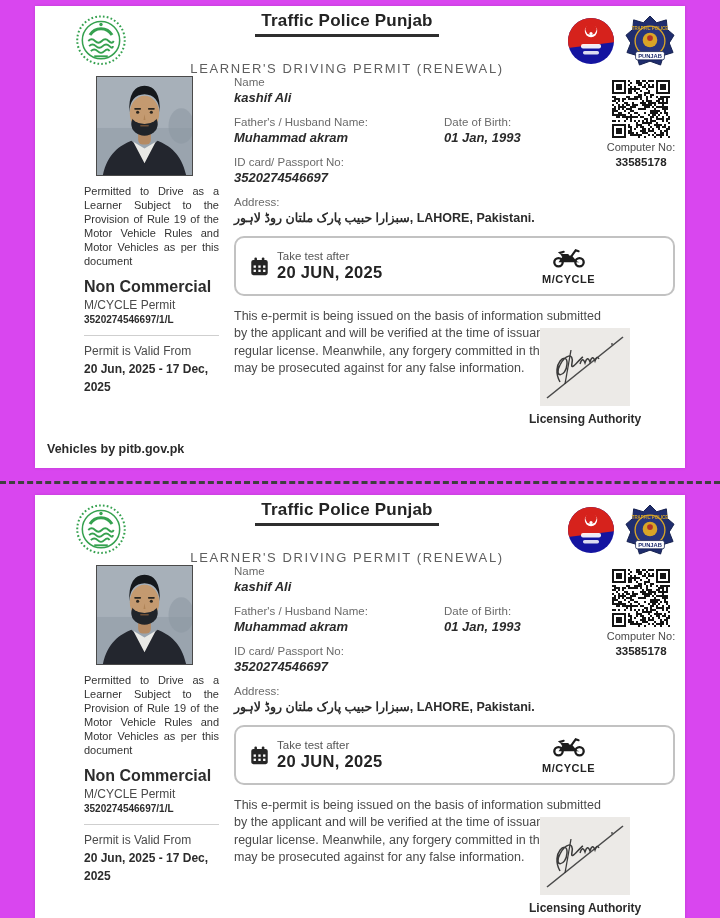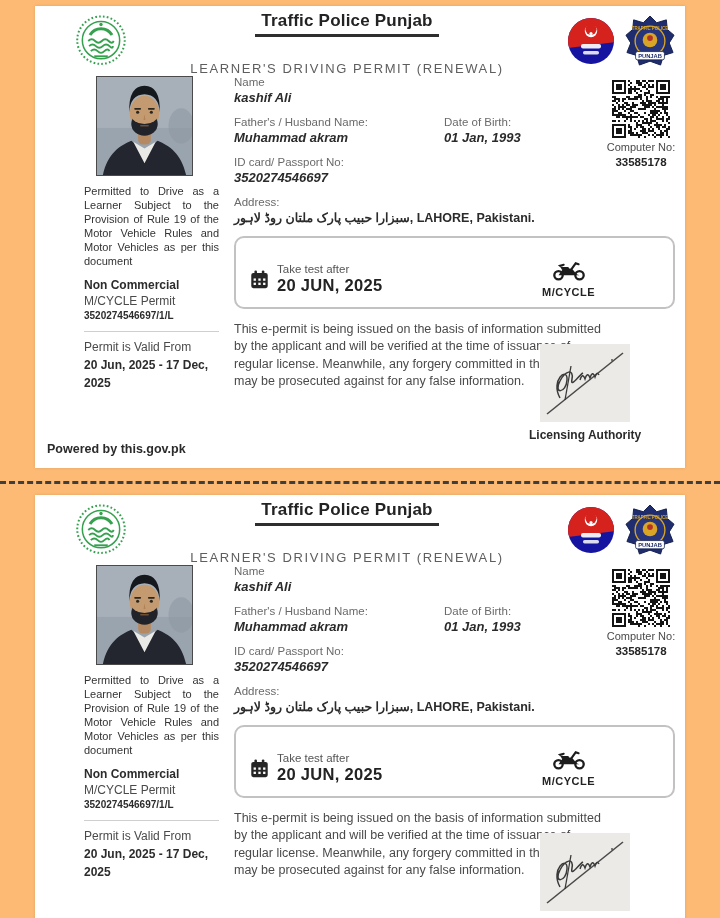--- a/index.html
+++ b/index.html
@@ -1,38 +1,38 @@
 <!DOCTYPE html>
 <html><head>
 <meta charset="utf-8">
 <style>
   html,body{margin:0;padding:0;}
   body{font-family:"Liberation Sans",sans-serif;background:#f1f1f1;}
-  .page{position:relative;width:720px;height:918px;overflow:hidden;background:#fdba74;}
+  .page{position:relative;width:720px;height:918px;overflow:hidden;background:#d946ef;}
   .card{position:relative;width:650px;height:462px;margin:0 auto;background:#ffffff;
         box-sizing:border-box;padding:8px 8px 0 10px;box-shadow:0 0 3px rgba(0,0,0,.12);}
   .card:first-of-type{margin-top:6px;}
   .separator{border-top:3px dashed #3f3f3f;width:720px;margin:13px 0 11px 0;}
 
   
   .card-header{display:flex;align-items:center;height:58px;}
   .crest-wrap{margin-left:30px;flex:0 0 auto;}
   .header-center{flex:1;text-align:center;}
   .doc-title{display:inline-block;font-size:17px;font-weight:bold;color:#232323;
              border-bottom:3px solid #2e2e2e;padding:0 6px 3px 6px;letter-spacing:.2px;}
   .doc-subtitle{margin-top:24px;font-size:13px;color:#5e5e5e;letter-spacing:1.6px;}
   .header-logos{display:flex;align-items:center;gap:10px;margin-right:2px;flex:0 0 auto;}
 
   
   .card-body{display:flex;margin-top:4px;}
   .col-left{width:140px;box-sizing:border-box;padding-right:5px;flex:0 0 auto;margin-left:39px;}
   .photo-frame{width:97px;height:100px;margin-left:12px;border:1px solid #4a4a4a;box-sizing:border-box;}
   .photo-frame svg{display:block;}
   .permitted-text{margin-top:8px;font-size:11px;line-height:1.28;color:#333;text-align:justify;}
-  .category{margin-top:10px;font-size:12px;font-weight:bold;color:#2c2c2c;}
+  .category{margin-top:10px;font-size:16px;font-weight:bold;color:#2c2c2c;}
   .permit-type{margin-top:2px;font-size:12px;color:#4a4a4a;}
   .permit-no{margin-top:2px;font-size:10px;font-weight:bold;color:#2c2c2c;}
   .side-divider{border:none;border-top:1px solid #cfcfcf;margin:10px 0 8px 0;}
   .valid-label{font-size:12px;color:#4a4a4a;}
   .valid-range{margin-top:3px;font-size:12px;font-weight:bold;color:#2c2c2c;line-height:1.45;width:130px;}
 
   .col-main{flex:1;padding-left:10px;box-sizing:border-box;}
   .top-row{display:flex;}
   .fields{flex:1;}
   .qr-col{width:72px;flex:0 0 auto;text-align:center;margin-top:4px;}
@@ -42,31 +42,31 @@
 
   .fgroup{margin-bottom:11px;}
   .flabel{font-size:11.5px;color:#6a6a6a;margin-bottom:2px;}
   .fvalue{font-size:13px;font-weight:bold;color:#2b2b2b;font-style:italic;}
   .frow{display:flex;}
   .frow .fgroup.father{width:210px;flex:0 0 auto;}
   .address-value{font-size:12.5px;font-weight:bold;color:#2b2b2b;}
   .address-value .urdu{font-weight:bold;margin-top:20px;}
 
   .test-box{border:2px solid #c2c2c2;border-radius:10px;margin-top:8px;margin-right:2px;
-            padding:22px 16px 9px 14px;display:flex;justify-content:space-between;align-items:center;}
+            padding:9px 16px 9px 14px;display:flex;justify-content:space-between;align-items:center;}
   .test-left{display:flex;align-items:flex-end;gap:8px;}
   .cal-icon{margin-bottom:2px;}
   .test-label{font-size:11.5px;color:#555;}
   .test-date{font-size:16.5px;font-weight:bold;color:#232323;margin-top:1px;letter-spacing:.3px;}
   .test-right{text-align:center;margin-right:62px;}
   .test-vehicle{font-size:11px;font-weight:bold;color:#232323;letter-spacing:.5px;margin-top:1px;}
 
   .disclaimer{margin-top:12px;max-width:372px;font-size:12.5px;color:#4a4a4a;line-height:1.38;}
 
-  .signature-block{position:absolute;top:322px;right:44px;width:112px;text-align:center;margin-top:16px;}
+  .signature-block{position:absolute;top:322px;right:44px;width:112px;text-align:center;}
   .sig-img{width:90px;height:78px;margin:0 auto;background:#eceae7;}
   .sig-label{margin-top:6px;font-size:12px;font-weight:bold;color:#2b2b2b;white-space:nowrap;}
 
   .card-footer{position:absolute;left:12px;bottom:12px;font-size:12.5px;font-weight:bold;color:#2b2b2b;}
 </style>
 </head>
 <body>
 
 <div class="page">
   <div id="mount-card-1">
@@ -244,21 +244,21 @@
           <path d="M7,70 L83,9" stroke="#4a4a4a" stroke-width="1.6" fill="none"></path>
           <path d="M20,54 C10,36 28,22 27,36 C26,50 13,50 20,37 C25,27 34,24 32,35 C30,45 39,31 43,29" stroke="#3a3a3a" stroke-width="1.5" fill="none"></path>
           <path d="M40,36 q2.5,-8 5,-1 q2.5,-8 5,-1 q2.5,-8 5,-1 q2,-6 4,-2" stroke="#3a3a3a" stroke-width="1.4" fill="none"></path>
           <path d="M31,22 L25,56" stroke="#3a3a3a" stroke-width="1.3" fill="none"></path>
           <circle cx="72" cy="16" r="0.9" fill="#4a4a4a"></circle>
         </svg>
       </div>
       <div class="sig-label">Licensing Authority</div>
     </div>
 
-    <div class="card-footer">Powered by this.gov.pk</div>
+    <div class="card-footer">Vehicles by pitb.gov.pk</div>
   </div>
 </div>
   <div class="separator"></div>
   <div id="mount-card-2">
   <div class="card">
 
     <div class="card-header">
       <div class="crest-wrap">
         <svg width="52" height="56" viewBox="0 0 60 66">
           <circle cx="30" cy="32" r="28" fill="none" stroke="#35a14f" stroke-width="2.4" stroke-dasharray="2 2.6"></circle>

